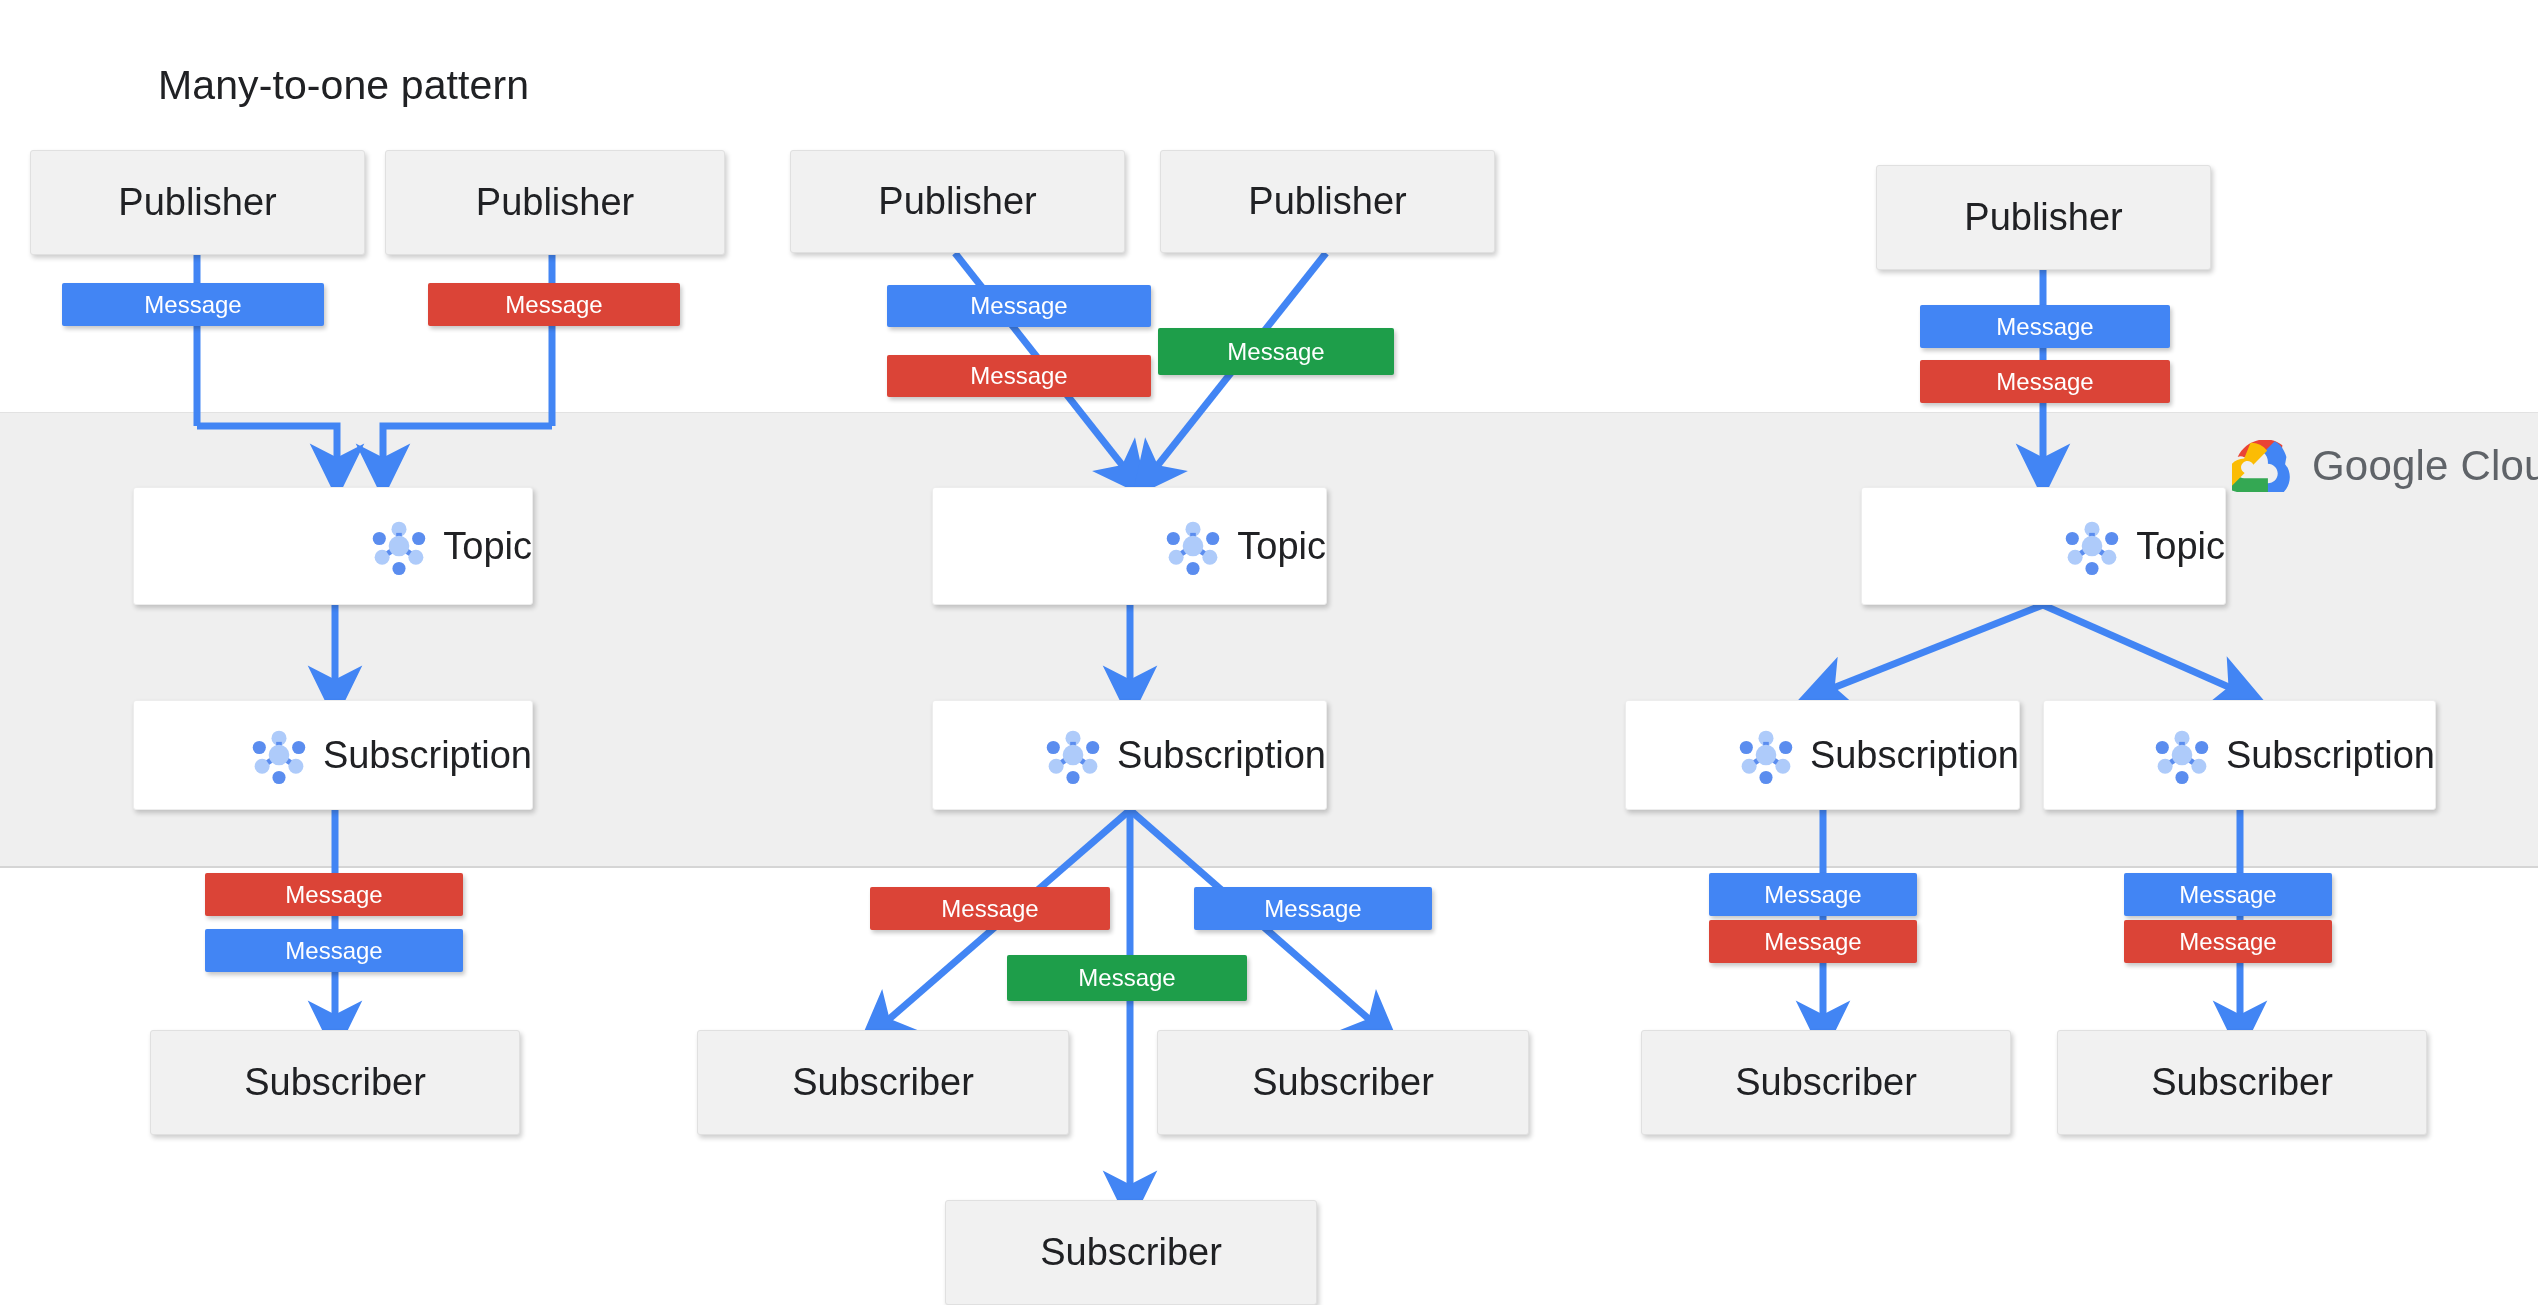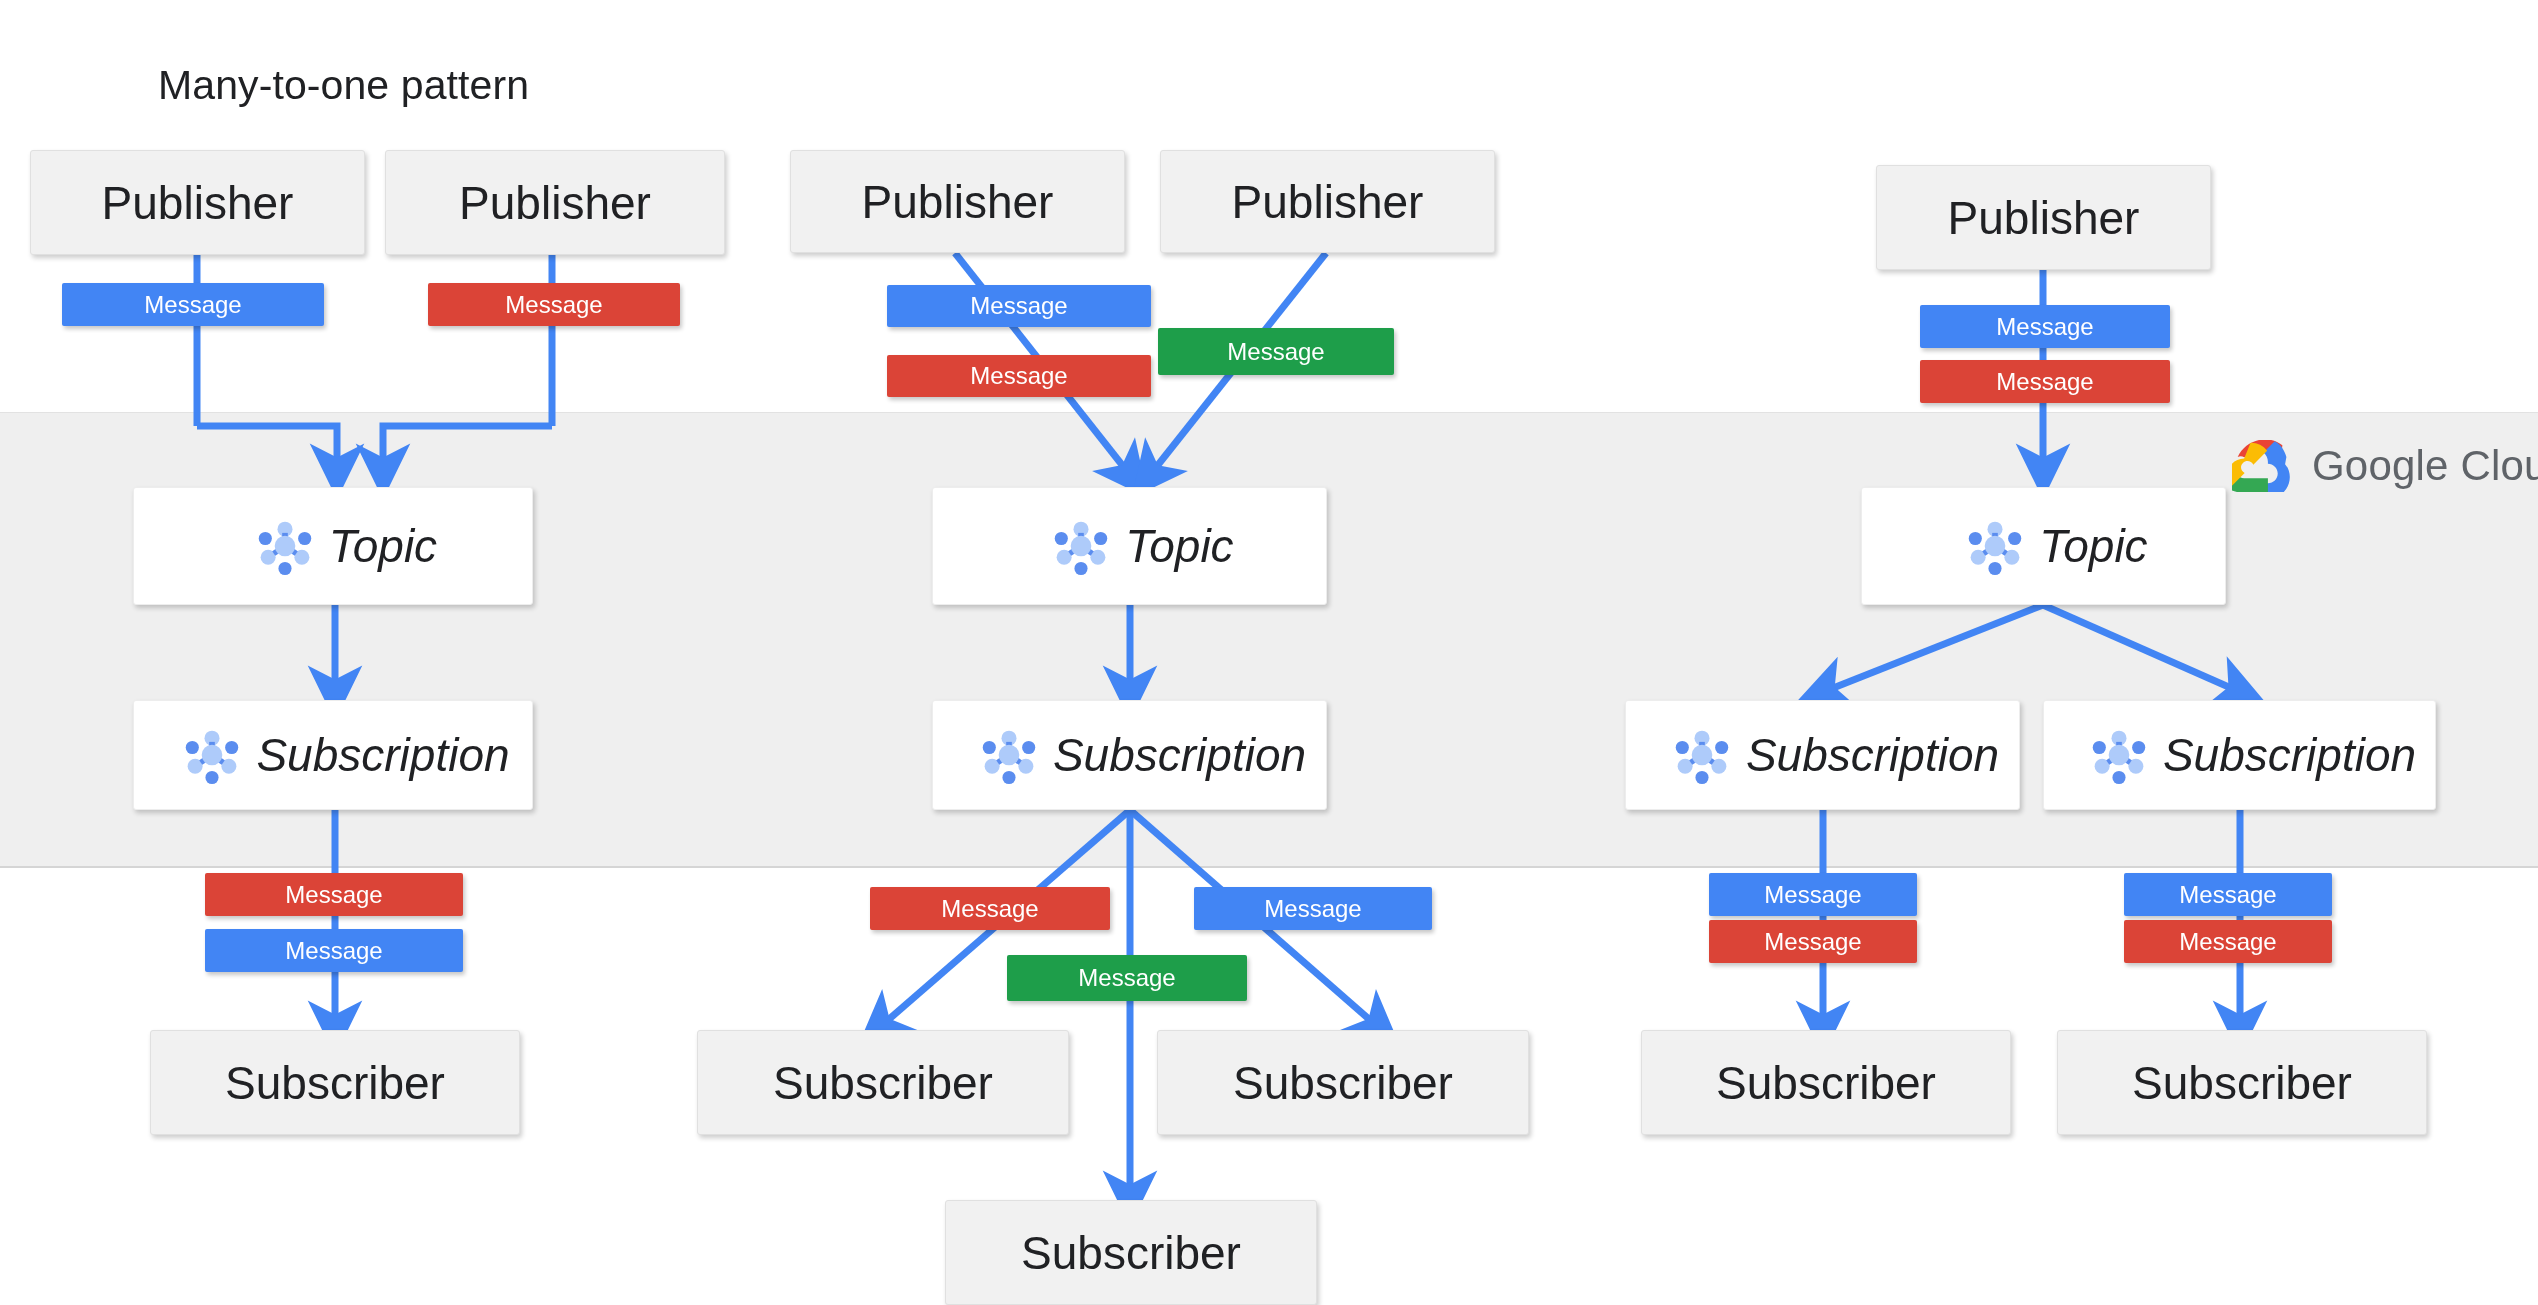--- a/index.html
+++ b/index.html
@@ -11,25 +11,25 @@
         border-top:1px solid #e2e2e2;border-bottom:2px solid #d5d5d5;}
 
   svg.wires{position:absolute;left:0;top:0;width:2538px;height:1305px;
             overflow:visible;pointer-events:none;}
 
   .title{position:absolute;color:#202124;font-size:41px;font-weight:400;
          white-space:nowrap;letter-spacing:.1px;}
 
   .node{position:absolute;box-sizing:border-box;display:flex;
         align-items:center;justify-content:center;
-        border-radius:3px;font-size:46px;color:#202124;
+        border-radius:3px;font-size:38px;color:#202124;
         box-shadow:2px 3px 5px rgba(0,0,0,.20);}
   .node.gray{background:#F1F1F1;border:1px solid #e0e0e0;}
   .node.white{background:#FFFFFF;border:1px solid #ededed;
-              justify-content:center;font-style:italic;}
+              justify-content:flex-end;}
   .node.white .nlabel{margin-left:14px;}
 
   .psicon{width:60px;height:60px;flex:0 0 60px;margin-left:26px;}
 
   .msg{position:absolute;box-sizing:border-box;display:flex;
        align-items:center;justify-content:center;
        color:#fff;font-size:24px;border-radius:2px;
        box-shadow:2px 3px 4px rgba(0,0,0,.22);}
 
   .gclogo{position:absolute;display:flex;align-items:center;}

